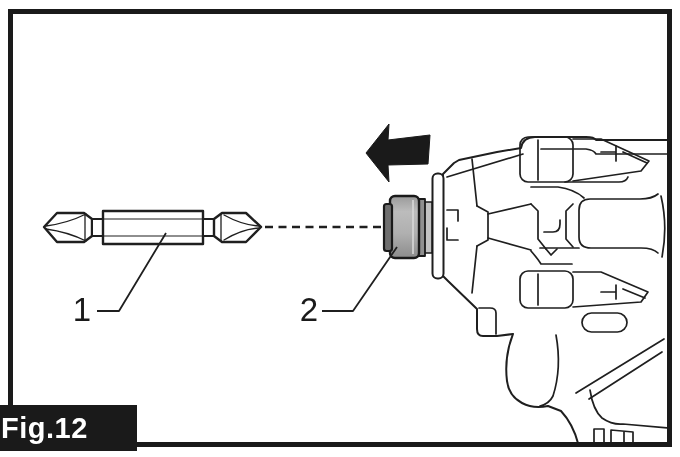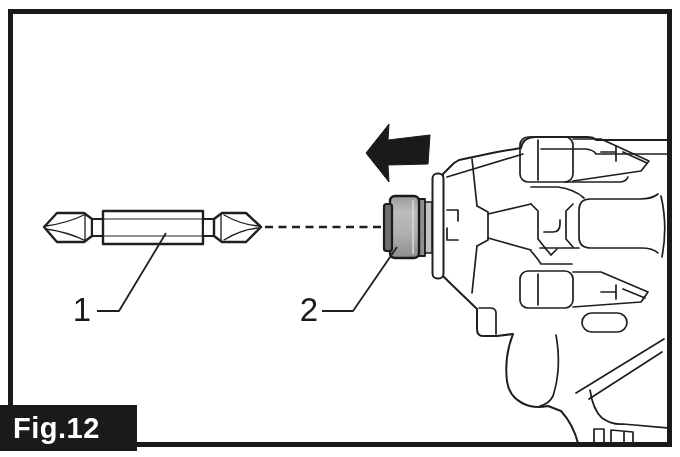--- a/index.html
+++ b/index.html
@@ -12,21 +12,21 @@
     position:absolute;width:26px;text-align:center;
     font-size:33px;line-height:1;font-weight:400;color:#1a1a1a;
     user-select:none;
   }
   .fig-badge{
     position:absolute;left:0;top:405px;width:137px;height:46px;
     background:#1a1a1a;color:#ffffff;
     display:flex;align-items:center;
   }
   .fig-badge span{
-    font-size:29px;font-weight:700;letter-spacing:0.5px;padding-left:13px;
+    font-size:29px;font-weight:700;letter-spacing:0.5px;padding-left:1px;
   }
 </style>
 </head>
 <body>
 
 <div class="stage">
 
   <svg width="680" height="457" viewBox="0 0 680 457">
 
     <defs>

